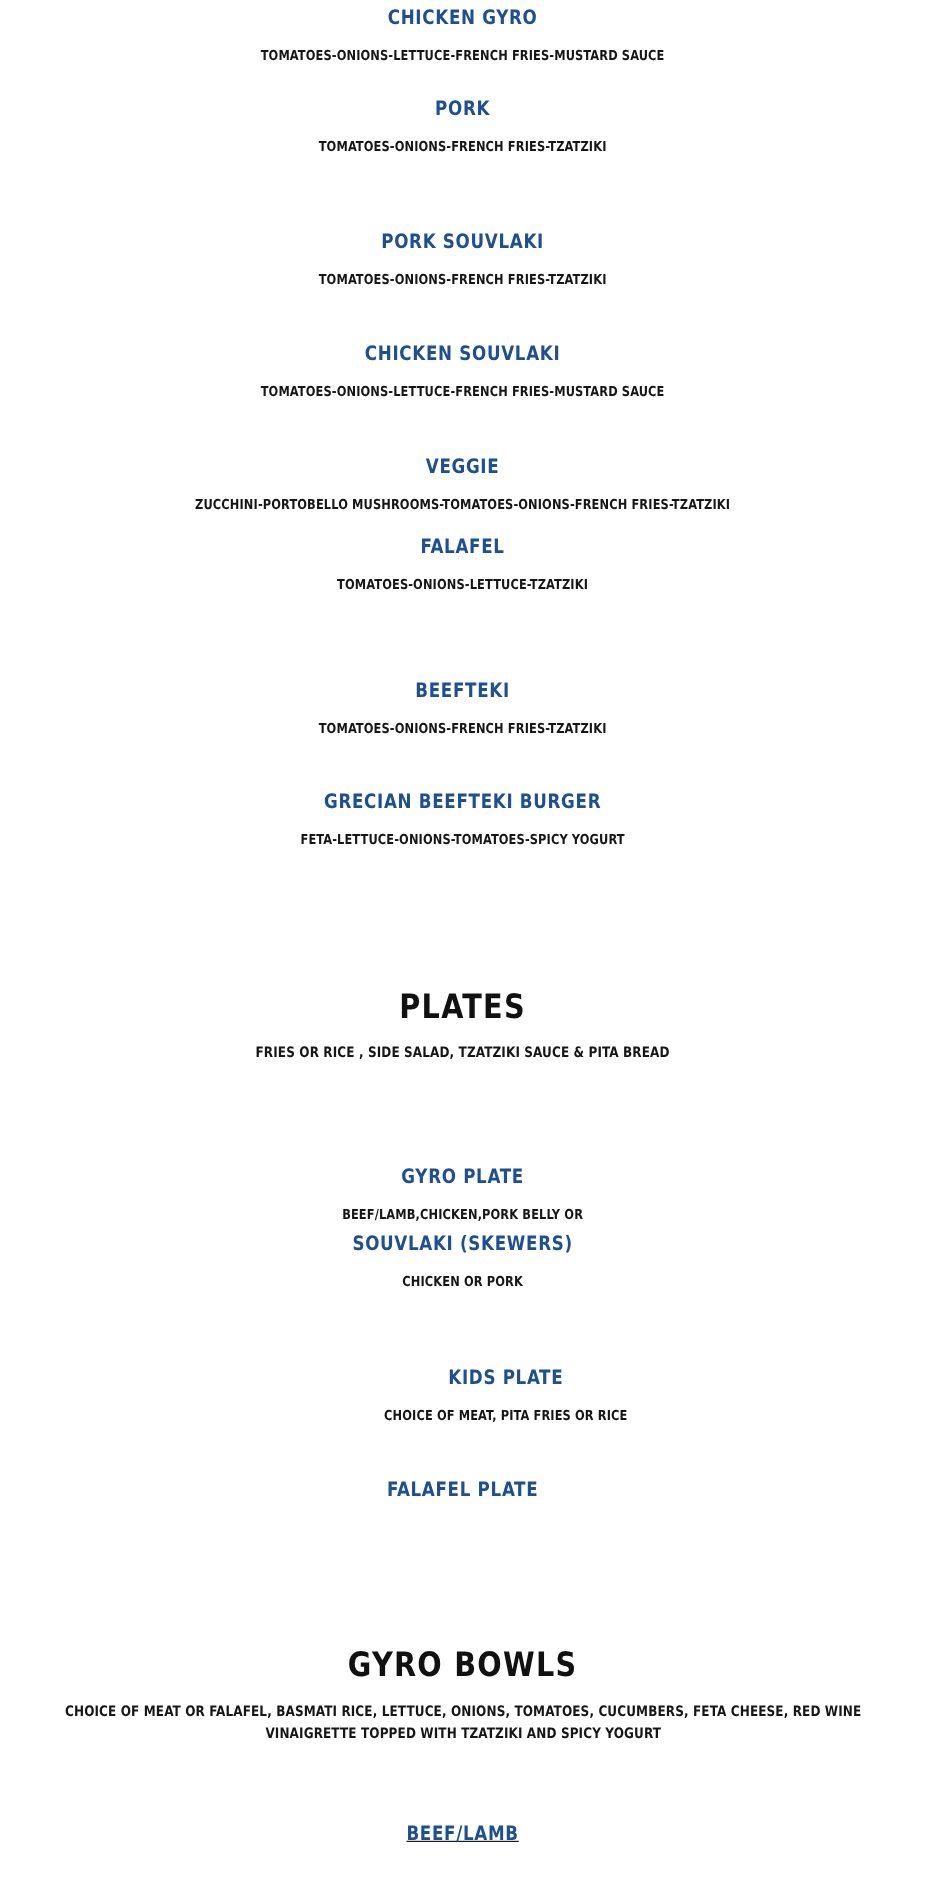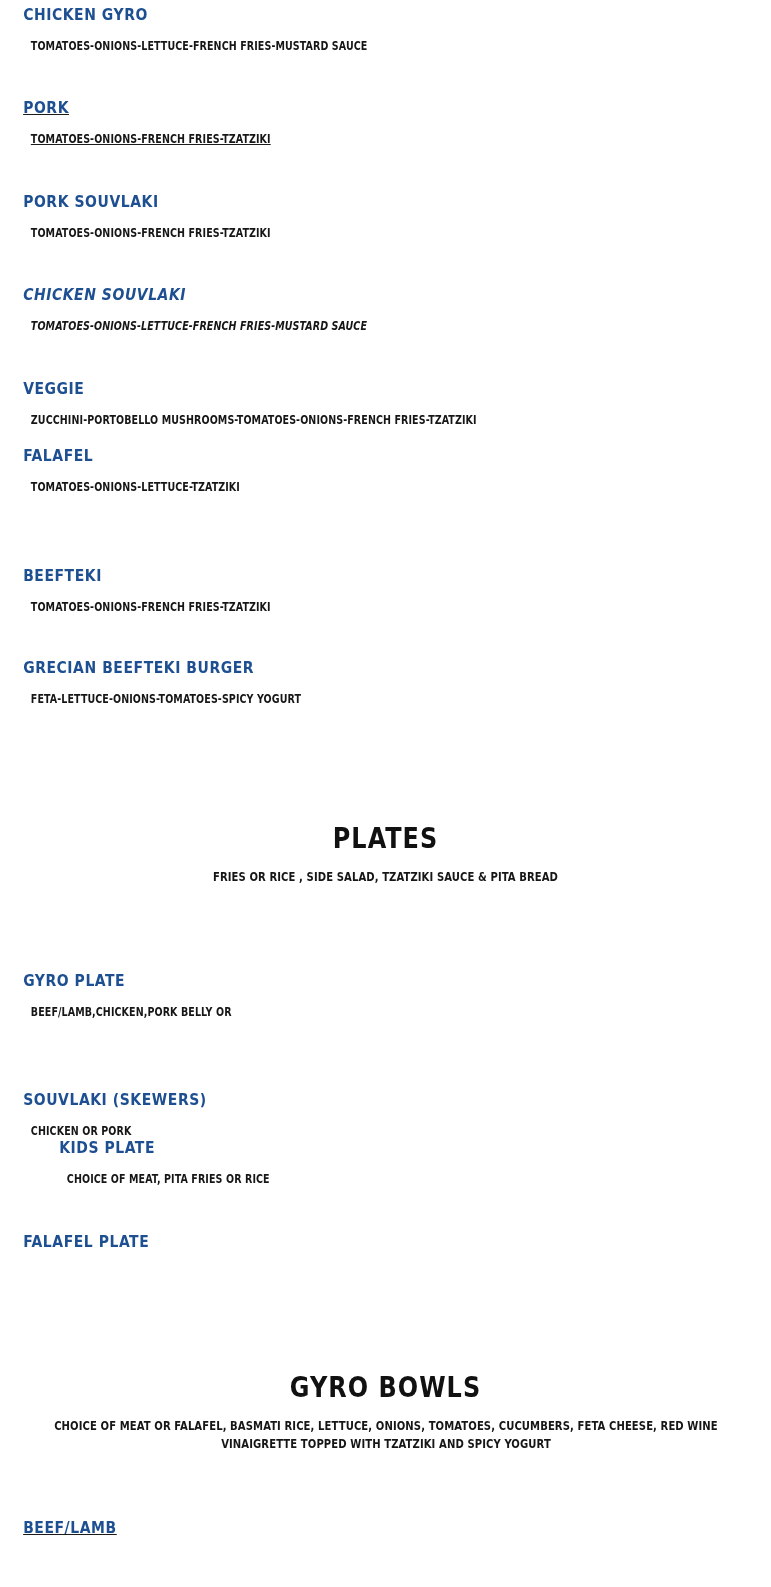--- a/index.html
+++ b/index.html
@@ -13,20 +13,21 @@
     font-family: "Liberation Sans", sans-serif;
     color: #1b1b1b;
     -webkit-font-smoothing: antialiased;
   }
   .page {
     width: 771px;
     margin: 0 auto;
     position: relative;
   }
   .menu-item {
+    text-align: center;
   }
   .item-name {
     color: #1d4f91;
     font-family: "DejaVu Sans Condensed", "Liberation Sans Narrow", "Liberation Sans", sans-serif;
     font-weight: bold;
     font-size: 16.5px;
     letter-spacing: 0.6px;
     text-transform: uppercase;
     transform: scaleX(0.94);
     margin: 0;
@@ -76,35 +77,35 @@
 
 <div class="page">
 
   <div class="abs" style="top:6px;">
     <div class="menu-item">
       <div class="item-name">CHICKEN GYRO</div>
       <div class="item-desc" style="margin-top:15px;">TOMATOES-ONIONS-LETTUCE-FRENCH FRIES-MUSTARD SAUCE</div>
     </div>
   </div>
 
-  <div class="abs" style="top:99px;text-decoration:underline;">
+  <div class="abs" style="top:82px;">
     <div class="menu-item">
       <div class="item-name">PORK</div>
       <div class="item-desc" style="margin-top:15px;">TOMATOES-ONIONS-FRENCH FRIES-TZATZIKI</div>
     </div>
   </div>
 
   <div class="abs" style="top:193px;">
     <div class="menu-item">
       <div class="item-name">PORK SOUVLAKI</div>
       <div class="item-desc" style="margin-top:15px;">TOMATOES-ONIONS-FRENCH FRIES-TZATZIKI</div>
     </div>
   </div>
 
-  <div class="abs" style="top:286px;font-style:italic;">
+  <div class="abs" style="top:286px;">
     <div class="menu-item">
       <div class="item-name">CHICKEN SOUVLAKI</div>
       <div class="item-desc" style="margin-top:15px;">TOMATOES-ONIONS-LETTUCE-FRENCH FRIES-MUSTARD SAUCE</div>
     </div>
   </div>
 
   <div class="abs" style="top:380px;">
     <div class="menu-item">
       <div class="item-name">VEGGIE</div>
       <div class="item-desc" style="margin-top:15px;">ZUCCHINI-PORTOBELLO MUSHROOMS-TOMATOES-ONIONS-FRENCH FRIES-TZATZIKI</div>
@@ -137,21 +138,21 @@
     <div class="section-sub" style="margin-top:13px;">FRIES OR RICE , SIDE SALAD, TZATZIKI SAUCE &amp; PITA BREAD</div>
   </div>
 
   <div class="abs" style="top:972px;">
     <div class="menu-item">
       <div class="item-name">GYRO PLATE</div>
       <div class="item-desc" style="margin-top:15px;">BEEF/LAMB,CHICKEN,PORK BELLY OR</div>
     </div>
   </div>
 
-  <div class="abs" style="top:1091px;">
+  <div class="abs" style="top:1028px;">
     <div class="menu-item">
       <div class="item-name">SOUVLAKI (SKEWERS)</div>
       <div class="item-desc" style="margin-top:15px;">CHICKEN OR PORK</div>
     </div>
   </div>
 
   <div class="abs" style="top:1139px;padding-left:36px;">
     <div class="menu-item">
       <div class="item-name">KIDS PLATE</div>
       <div class="item-desc" style="margin-top:15px;">CHOICE OF MEAT, PITA FRIES OR RICE</div>

